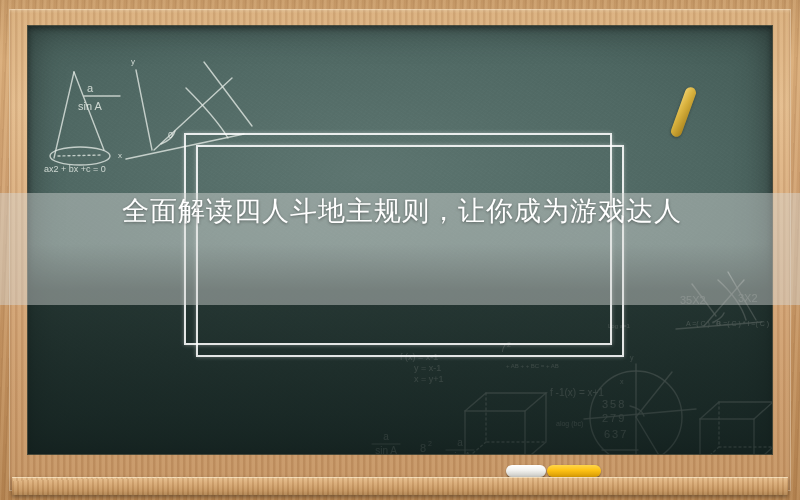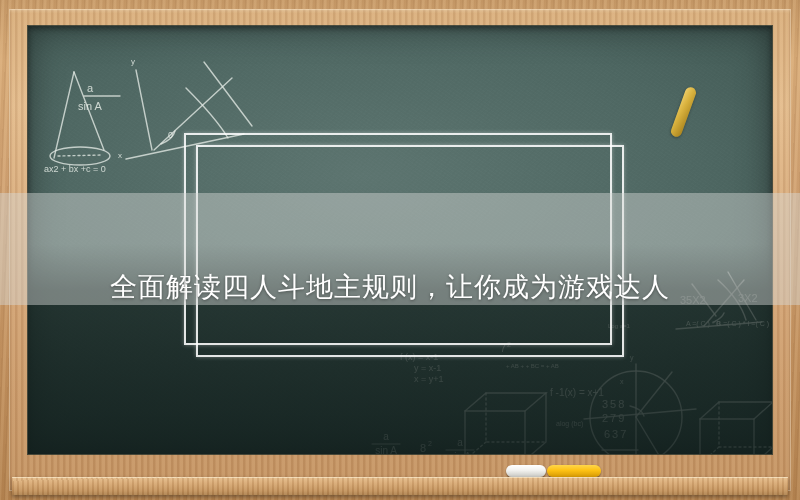--- a/index.html
+++ b/index.html
@@ -64,22 +64,23 @@
   
   .deco-rect{position:absolute;border:2px solid rgba(255,255,255,.88);
              box-shadow:0 0 4px rgba(255,255,255,.35);}
   #rect-a{left:184px;top:133px;width:424px;height:208px;}
   #rect-b{left:196px;top:145px;width:424px;height:208px;}
 
   
   .title-band{
     position:absolute;left:0;right:0;top:193px;height:112px;
     background:rgba(214,218,214,.45);
-    display:flex;align-items:flex-end;
+    display:flex;align-items:flex-start;
     pointer-events:none;
+    padding-left:12px;
   }
   .title-text{
     margin-left:110px;
     font-size:27px;
     letter-spacing:1px;
     color:#ffffff;
     font-family:"Liberation Sans","DejaVu Sans",sans-serif;
     text-shadow:0 1px 3px rgba(0,0,0,.40);
     white-space:nowrap;
   }

